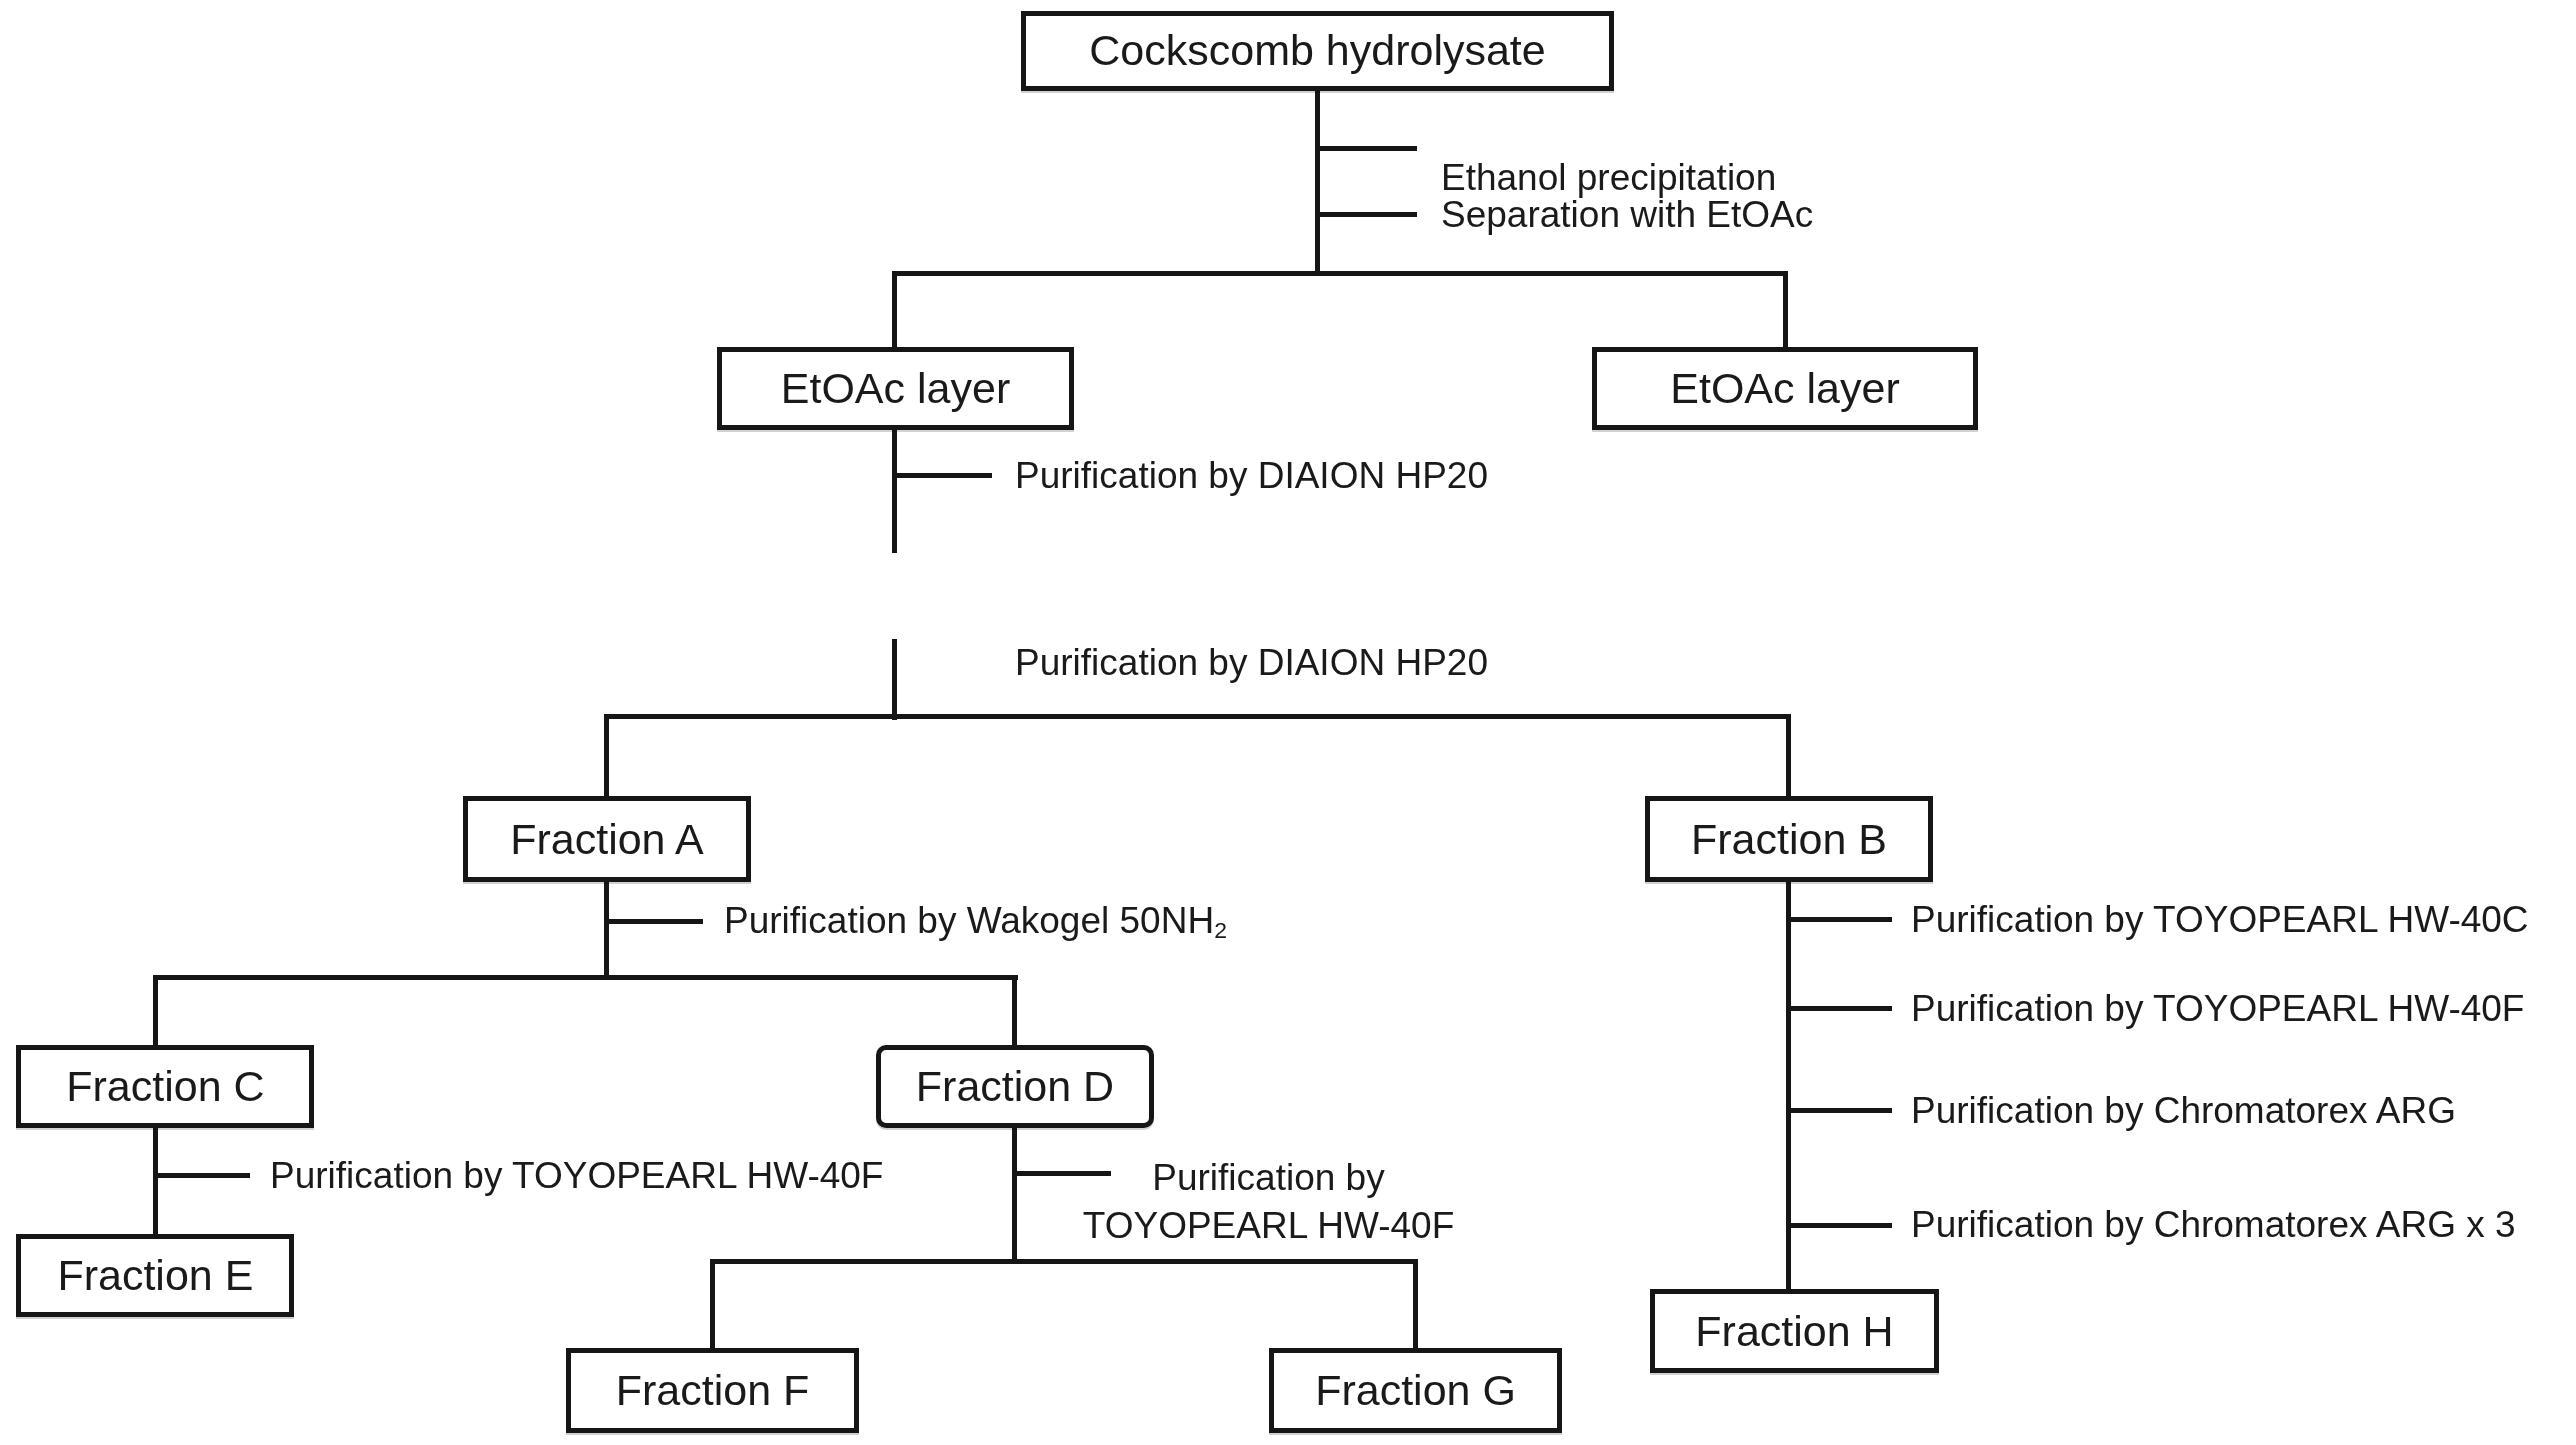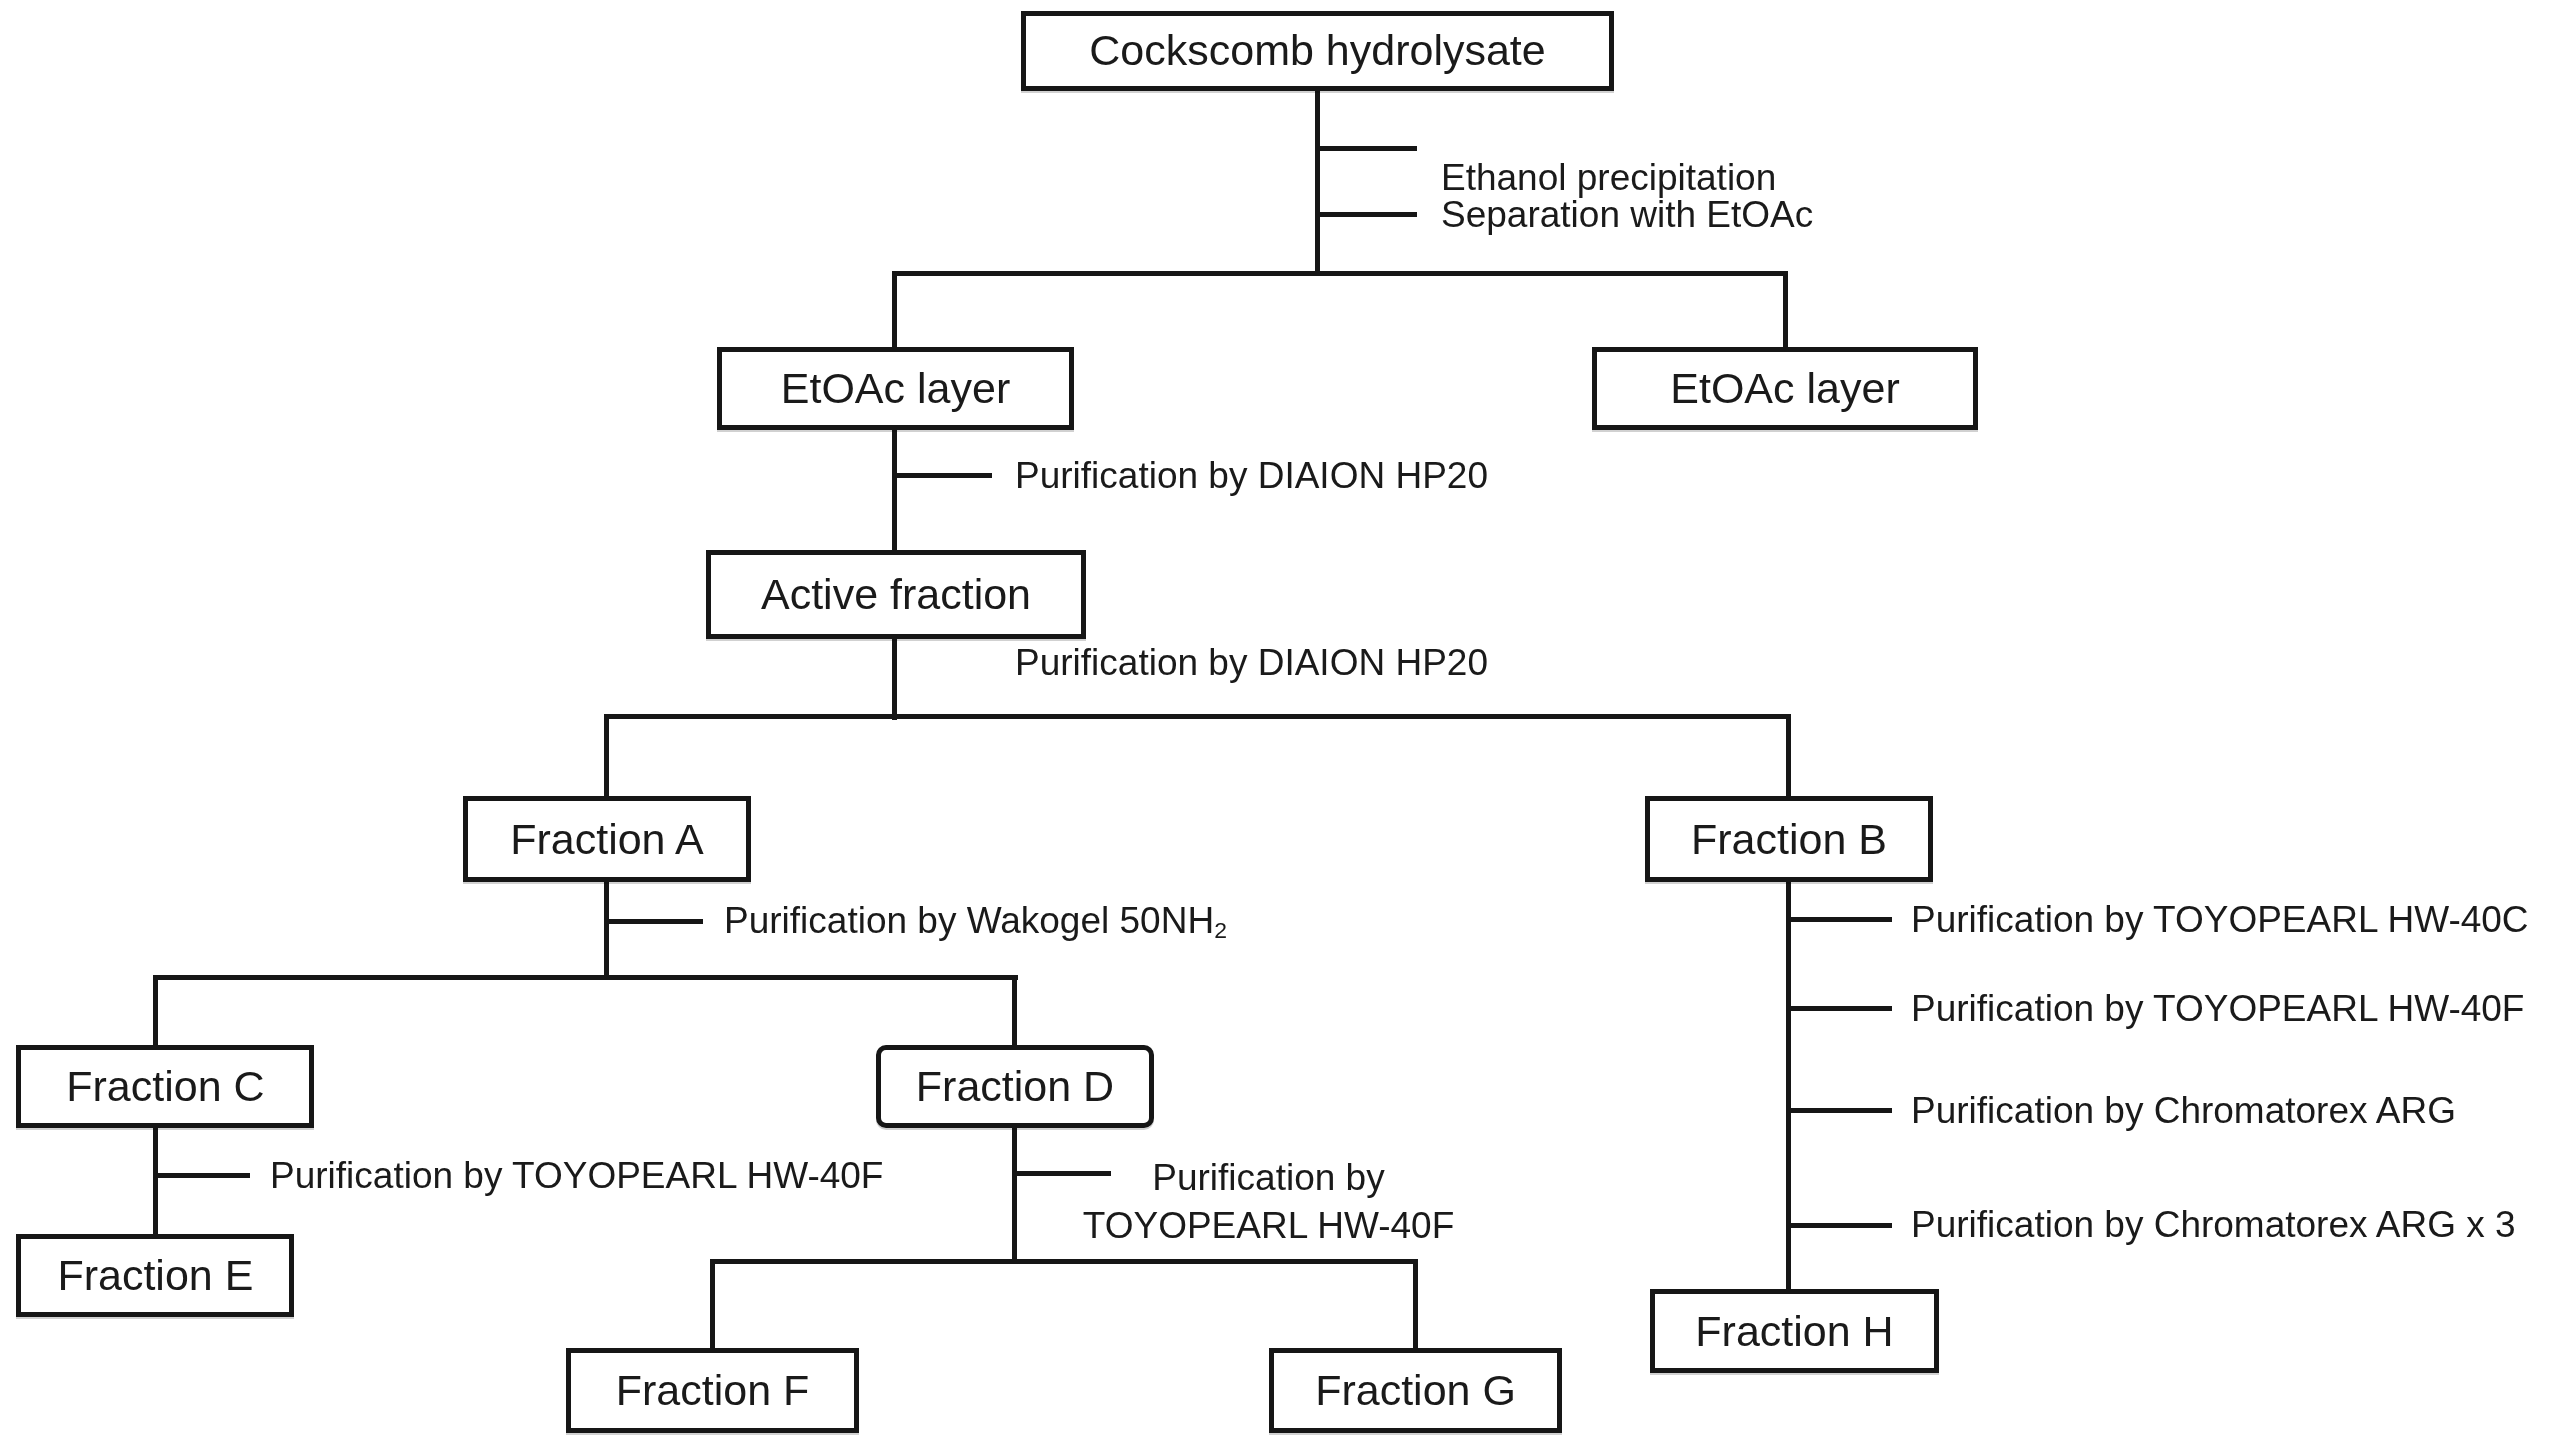--- a/index.html
+++ b/index.html
@@ -87,21 +87,20 @@
 
   <div class="vline" style="left:1786px;top:882px;height:410px;"></div>
   <div class="hline" style="left:1789px;top:917px;width:103px;"></div>
   <div class="hline" style="left:1789px;top:1006px;width:103px;"></div>
   <div class="hline" style="left:1789px;top:1108px;width:103px;"></div>
   <div class="hline" style="left:1789px;top:1223px;width:103px;"></div>
 
   <div class="box" style="left:1021px;top:10.5px;width:593px;height:80px;">Cockscomb hydrolysate</div>
   <div class="box" style="left:717px;top:347px;width:357px;height:83px;">EtOAc layer</div>
   <div class="box" style="left:1592px;top:347px;width:386px;height:83px;">EtOAc layer</div>
-  <div class="box" style="left:706px;top:550px;width:380px;height:89px;">Active fraction</div>
   <div class="box" style="left:463px;top:796px;width:288px;height:86px;">Fraction A</div>
   <div class="box" style="left:1645px;top:796px;width:288px;height:86px;">Fraction B</div>
   <div class="box" style="left:16.4px;top:1045px;width:298px;height:83px;">Fraction C</div>
   <div class="box" style="left:876px;top:1045px;width:278px;height:83px;border-radius:10px;">Fraction D</div>
   <div class="box" style="left:16.4px;top:1234px;width:278px;height:83px;">Fraction E</div>
   <div class="box" style="left:566px;top:1348px;width:293px;height:85px;">Fraction F</div>
   <div class="box" style="left:1269px;top:1348px;width:293px;height:85px;">Fraction G</div>
   <div class="box" style="left:1650px;top:1289px;width:289px;height:84px;">Fraction H</div>
 
   <div class="lbl" style="left:1441px;top:138px;margin-top:40px;">Ethanol precipitation</div>

